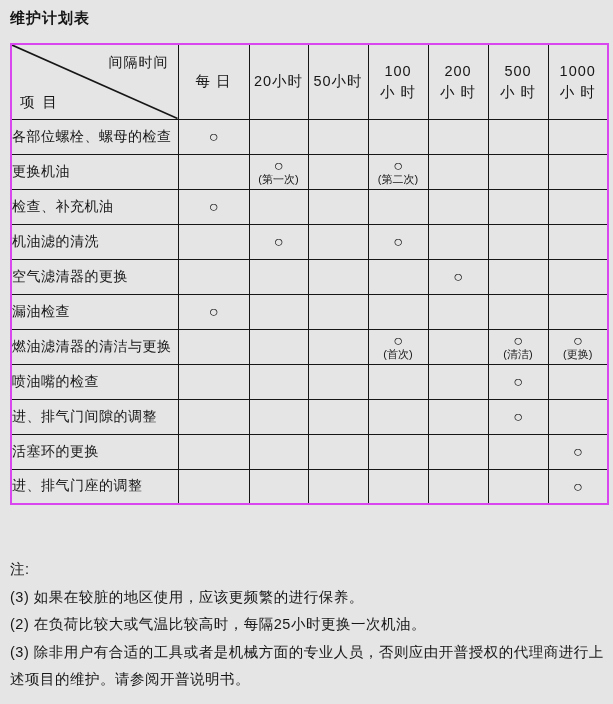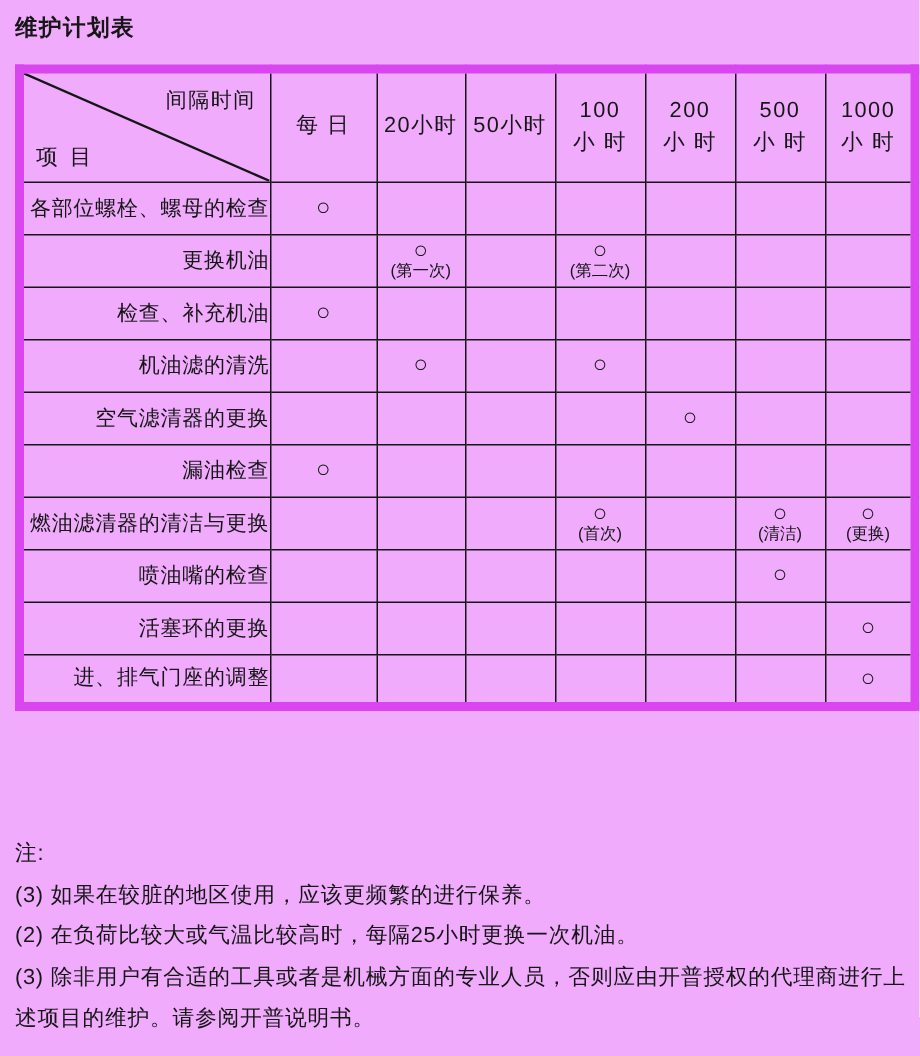--- a/index.html
+++ b/index.html
@@ -2,32 +2,32 @@
 <html><head>
 <meta charset="utf-8">
 <style>
   * { box-sizing: border-box; }
   html, body { margin: 0; padding: 0; background: #ffffff; }
   body {
     width: 613px; height: 704px;
     font-family: "Liberation Sans", "DejaVu Sans", sans-serif;
     color: #161616;
   }
-  .page { position: relative; width: 613px; height: 704px; background: #f0abfc; overflow: hidden; }
+  .page { position: relative; width: 613px; height: 704px; background: #e5e5e5; overflow: hidden; }
 
   .title {
     position: absolute; left: 10px; top: 9px;
     font-size: 15px; font-weight: 600; letter-spacing: 1px;
   }
 
   table.sched {
     position: absolute; left: 10px; top: 43px;
     border-collapse: collapse; table-layout: fixed;
     width: 597px;
-    border: 6px solid #d946ef;
+    border: 2px solid #d946ef;
   }
   table.sched th, table.sched td {
     border: 1.5px solid #161616;
     padding: 0;
     font-weight: normal;
   }
   thead tr { height: 75px; }
   tbody tr { height: 35px; }
 
   th.corner { position: relative; }
@@ -40,21 +40,21 @@
     position: absolute; bottom: 7px; left: 8px;
     font-size: 14.5px; letter-spacing: 2px; text-align: right;
   }
 
   th.colhead {
     text-align: center; vertical-align: middle;
     font-size: 14.5px; line-height: 21px; letter-spacing: 1px;
   }
 
   td.item {
-    text-align: right; vertical-align: middle;
+    text-align: left; vertical-align: middle;
     font-size: 14px; letter-spacing: 0.5px;
     padding-left: 8px;
     margin-left: 40px;
   }
   td.mark-cell { text-align: center; vertical-align: middle; }
   .circle {
     display: block;
     font-size: 16px; line-height: 15px;
   }
   .mark-label {
@@ -228,20 +228,32 @@
           <td class="mark-cell"></td>
           <td class="mark-cell"></td>
           <td class="mark-cell"></td>
           <td class="mark-cell"></td>
           <td class="mark-cell">
             <span class="circle">○</span>
           </td>
           <td class="mark-cell"></td>
         </tr>
         <tr>
+          <td class="item">进、排气门间隙的调整</td>
+          <td class="mark-cell"></td>
+          <td class="mark-cell"></td>
+          <td class="mark-cell"></td>
+          <td class="mark-cell"></td>
+          <td class="mark-cell"></td>
+          <td class="mark-cell">
+            <span class="circle">○</span>
+          </td>
+          <td class="mark-cell"></td>
+        </tr>
+        <tr>
           <td class="item">活塞环的更换</td>
           <td class="mark-cell"></td>
           <td class="mark-cell"></td>
           <td class="mark-cell"></td>
           <td class="mark-cell"></td>
           <td class="mark-cell"></td>
           <td class="mark-cell"></td>
           <td class="mark-cell">
             <span class="circle">○</span>
           </td>

